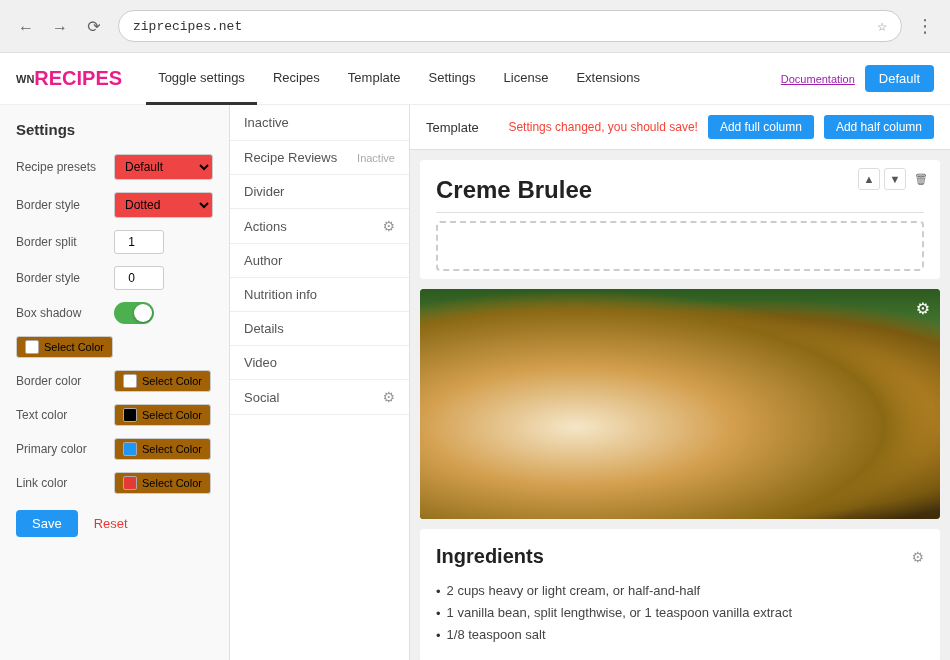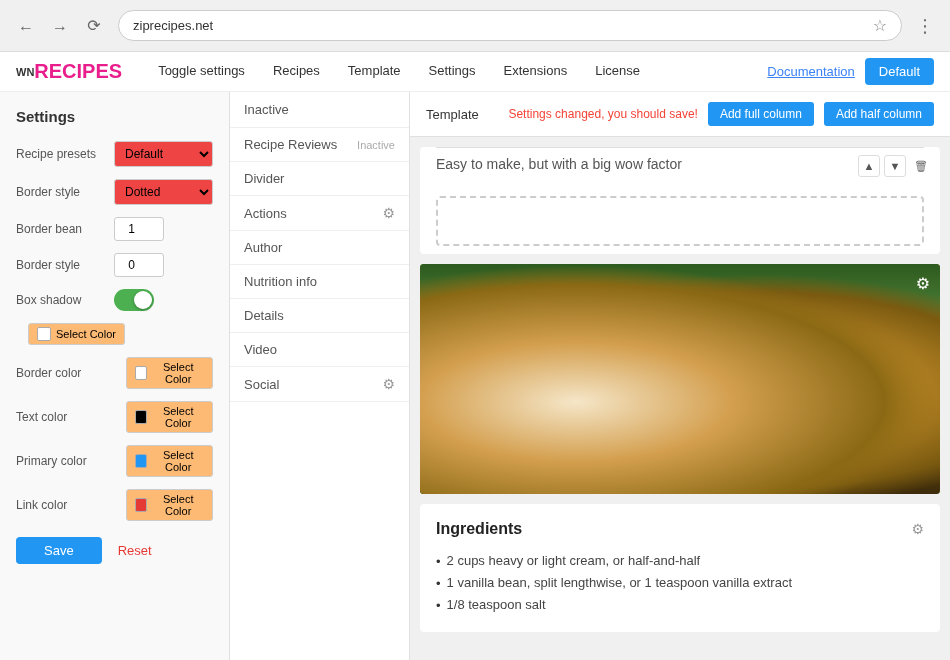--- a/index.html
+++ b/index.html
@@ -26,32 +26,33 @@
       flex: 1;
       background: white;
       border: 1px solid #ccc;
       border-radius: 20px;
       padding: 5px 14px;
       font-size: 13px;
       color: #333;
       display: flex;
       align-items: center;
       gap: 5px;
+      font-family: Liberation Mono, monospace;
     }
     .address-text { flex: 1; }
     .star-btn { color: #888; font-size: 16px; cursor: pointer; }
     .menu-dots { font-size: 18px; color: #666; cursor: pointer; padding: 4px; }
 
     
     .app-header {
       background: white;
       display: flex;
       align-items: center;
       padding: 0 16px;
-      height: 40px;
+      height: 52px;
       border-bottom: 1px solid #eee;
       gap: 24px;
     }
     .logo {
       font-size: 20px;
       font-weight: 900;
       display: flex;
       align-items: center;
     }
     .logo-wn { color: #333; font-size: 11px; font-weight: 700; vertical-align: super; }
@@ -63,21 +64,21 @@
       cursor: pointer;
       color: #333;
       text-decoration: none;
       border-bottom: 3px solid transparent;
       height: 52px;
       display: flex;
       align-items: center;
     }
     .nav-link.active { border-bottom: 3px solid #333; font-weight: 500; }
     .header-actions { display: flex; align-items: center; gap: 10px; margin-left: auto; }
-    .doc-link { color: #3b82f6; font-size: 13px; text-decoration: underline; cursor: pointer; }
+    .doc-link { color: #a21caf; font-size: 11px; text-decoration: underline; cursor: pointer; }
     .support-btn {
       background: #2196f3;
       color: white;
       padding: 6px 14px;
       border-radius: 4px;
       font-size: 13px;
       cursor: pointer;
       border: none;
     }
 
@@ -140,46 +141,45 @@
     .toggle-switch::after {
       content: '';
       position: absolute;
       width: 18px; height: 18px;
       background: white;
       border-radius: 50%;
       top: 2px; right: 2px;
       box-shadow: 0 1px 3px rgba(0,0,0,0.3);
     }
     .color-select-btn {
-      background: #fdba74;
+      background: #a16207;
       border: 1px solid #ccc;
       border-radius: 3px;
       padding: 3px 8px;
       font-size: 11px;
       cursor: pointer;
       display: flex;
       align-items: center;
       gap: 5px;
-      margin-left: 12px;
     }
     .color-swatch {
       width: 14px; height: 14px;
       border: 1px solid #aaa;
       border-radius: 2px;
     }
     .settings-footer {
       margin-top: 16px;
       display: flex;
       align-items: center;
       gap: 16px;
     }
     .save-btn {
       background: #2196f3;
       color: white;
-      padding: 6px 28px;
+      padding: 6px 16px;
       border: none;
       border-radius: 4px;
       font-size: 13px;
       cursor: pointer;
     }
     .reset-link { color: #e53935; font-size: 13px; cursor: pointer; text-decoration: none; }
 
     
     .inactive-panel {
       width: 180px;
@@ -323,21 +323,21 @@
       background: white;
       padding: 16px;
       border-radius: 4px;
     }
     .ing-header {
       display: flex;
       align-items: center;
       justify-content: space-between;
       margin-bottom: 12px;
     }
-    .ing-title { font-size: 16px; font-weight: 700; color: #222; }
+    .ing-title { font-size: 20px; font-weight: 700; color: #222; }
     .ing-list { padding-left: 0; list-style: none; }
     .ing-item {
       padding: 3px 0;
       font-size: 13px;
       color: #444;
       display: flex;
       align-items: flex-start;
       gap: 6px;
     }
     .ing-item::before { content: '•'; color: #333; flex-shrink: 0; margin-top: 1px; }
@@ -361,22 +361,22 @@
 <div class="app-header">
   <div class="logo">
     <span class="logo-wn">WN</span>
       <span class="logo-recipes">RECIPES</span>
   </div>
   <nav class="nav-links">
     <a class="nav-link active">Toggle settings</a>
     <a class="nav-link">Recipes</a>
     <a class="nav-link">Template</a>
     <a class="nav-link">Settings</a>
+    <a class="nav-link">License</a>
     <a class="nav-link">Extensions</a>
-    <a class="nav-link">License</a>
   </nav>
   <div class="header-actions">
     <a class="doc-link">Documentation</a>
     <button class="support-btn">Default</button>
   </div>
 </div>
 
 <div class="main-layout">
 
   <div class="settings-panel">
@@ -394,21 +394,21 @@
     <div class="setting-row">
       <span class="setting-label">Border style</span>
       <div class="setting-control">
         <select class="select-control">
           <option>Dotted</option>
         </select>
       </div>
     </div>
 
     <div class="setting-row">
-      <span class="setting-label">Border bean</span>
+      <span class="setting-label">Border split</span>
       <div class="setting-control">
         <input type="number" class="number-input" value="1" style="">
       </div>
     </div>
 
     <div class="setting-row">
       <span class="setting-label">Border style</span>
       <div class="setting-control">
         <input type="number" class="number-input" value="0" style="">
       </div>
@@ -518,22 +518,22 @@
     </div>
 
     <div class="template-content">
 
       <div class="template-card">
         <div class="card-controls">
           <button class="card-ctrl-btn">▲</button>
           <button class="card-ctrl-btn">▼</button>
           <button class="card-ctrl-btn delete">🗑</button>
         </div>
+        <div class="recipe-title">Creme Brulee</div>
         <div class="recipe-divider"></div>
-        <div class="recipe-desc">Easy to make, but with a big wow factor</div>
 
         <div class="dashed-box"></div>
       </div>
 
       <div class="template-card recipe-image-card">
         <div style="position:relative;">
           <div class="recipe-img-placeholder">
             
             <svg width="100%" height="100%" viewBox="0 0 400 230" xmlns="http://www.w3.org/2000/svg" preserveAspectRatio="xMidYMid slice">
 

